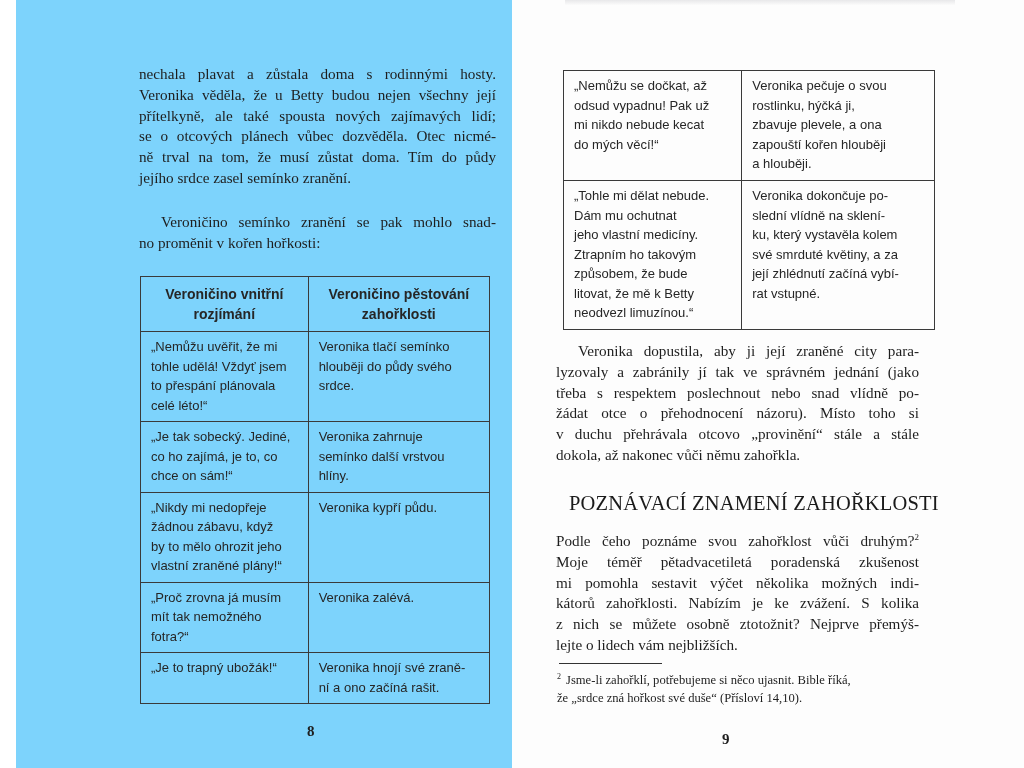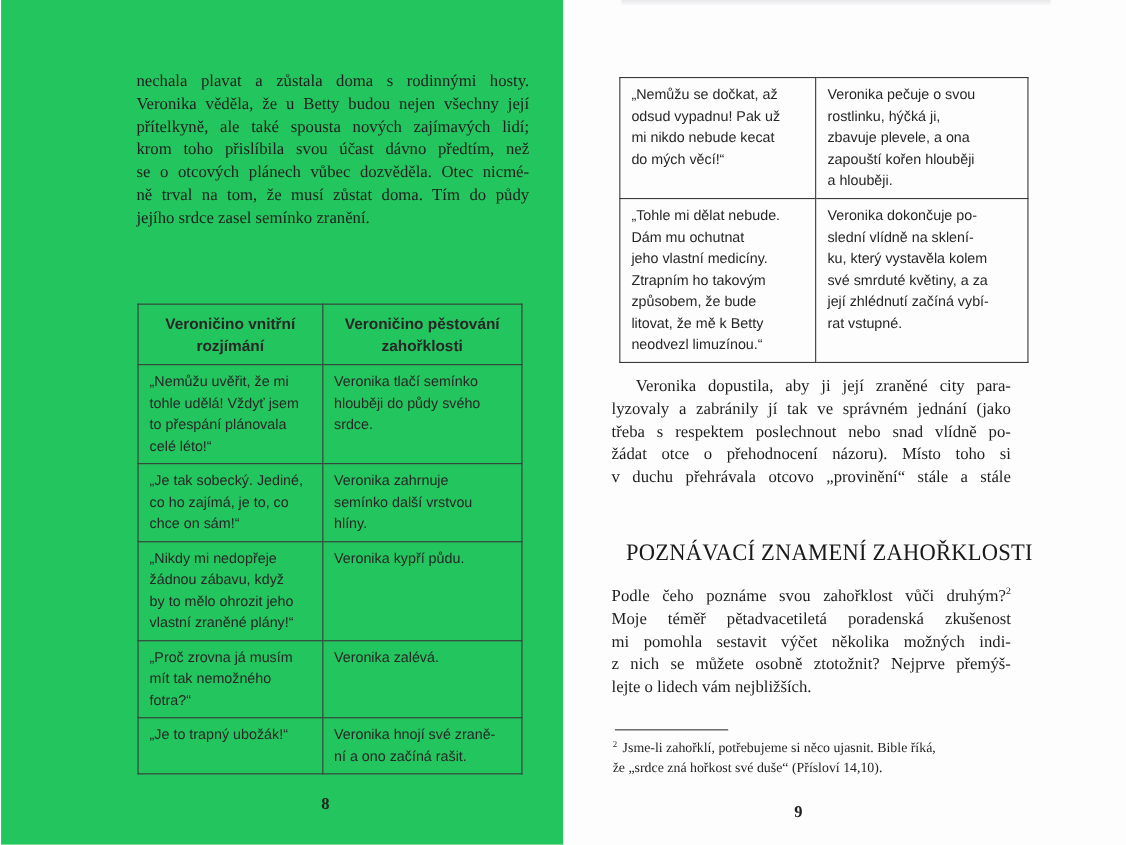--- a/index.html
+++ b/index.html
@@ -3,21 +3,21 @@
 <meta charset="utf-8">
 <style>
   html, body { margin: 0; padding: 0; }
   body {
     width: 1024px; height: 768px; overflow: hidden;
     background: #ffffff; position: relative;
     font-family: "Liberation Serif", "DejaVu Serif", serif;
     color: #1e1e1e;
   }
   .page { position: absolute; top: 0; height: 768px; }
-  .page-left { left: 1px; width: 512px; background: #22c55e; }
+  .page-left { left: 16px; width: 512px; background: #7dd3fc; }
   .page-right { left: 512px; width: 512px; background: #fdfdfd; }
   .right-shade { position: absolute; left: 565px; top: 0; width: 390px; height: 6px;
     background: linear-gradient(#e8e8ea, #ffffff); }
 
   .para {
     position: absolute; font-size: 15.2px; line-height: 20.8px;
     text-align: justify; margin: 0;
   }
   .para .line { display: block; text-align-last: justify; white-space: nowrap; }
   .para .line.last { text-align-last: left; }
@@ -47,24 +47,27 @@
   sup.ref { font-size: 9px; vertical-align: 6px; }
 </style>
 </head>
 <body>
 
 <div class="page page-left">
   <div class="para" style="left:123px; top:64px; width:357px;">
     <span class="line">nechala plavat a zůstala doma s rodinnými hosty.</span>
     <span class="line">Veronika věděla, že u Betty budou nejen všechny její</span>
     <span class="line">přítelkyně, ale také spousta nových zajímavých lidí;</span>
-    <span class="line">krom toho přislíbila svou účast dávno předtím, než</span>
     <span class="line">se o otcových plánech vůbec dozvěděla. Otec nicmé-</span>
     <span class="line">ně trval na tom, že musí zůstat doma. Tím do půdy</span>
     <span class="line last">jejího srdce zasel semínko zranění.</span>
+  </div>
+  <div class="para" style="left:123px; top:212px; width:357px;">
+    <span class="line" style="padding-left:22px;">Veroničino semínko zranění se pak mohlo snad-</span>
+    <span class="line last">no proměnit v kořen hořkosti:</span>
   </div>
 
   <table class="wt" style="left:124px; top:276px; width:350px;">
     <colgroup>
         <col style="width:168px">
         <col style="width:182px">
       </colgroup>
     <tbody>
         <tr>
       <th>
@@ -182,28 +185,30 @@
   </tr>
 </tbody>
   </table>
 
 <div class="para" style="left:556px; top:341px; width:363px;">
   <span class="line" style="padding-left:22px;">Veronika dopustila, aby ji její zraněné city para-</span>
   <span class="line">lyzovaly a zabránily jí tak ve správném jednání (jako</span>
   <span class="line">třeba s respektem poslechnout nebo snad vlídně po-</span>
   <span class="line">žádat otce o přehodnocení názoru). Místo toho si</span>
   <span class="line">v duchu přehrávala otcovo „provinění“ stále a stále</span>
+  <span class="line last">dokola, až nakonec vůči němu zahořkla.</span>
 </div>
 
 <h2 class="heading">POZNÁVACÍ ZNAMENÍ ZAHOŘKLOSTI</h2>
 
 <div class="para" style="left:556px; top:527px; width:363px;">
   <span class="line"><span>Podle čeho poznáme svou zahořklost vůči druhým?</span><sup class="ref">2</sup></span>
   <span class="line">Moje téměř pětadvacetiletá poradenská zkušenost</span>
   <span class="line">mi pomohla sestavit výčet několika možných indi-</span>
+  <span class="line">kátorů zahořklosti. Nabízím je ke zvážení. S kolika</span>
   <span class="line">z nich se můžete osobně ztotožnit? Nejprve přemýš-</span>
   <span class="line last">lejte o lidech vám nejbližších.</span>
 </div>
 
 <div class="fn-rule"></div>
 <div class="footnote">
   <span style="display:block; white-space:nowrap;text-align:center;"><sup>2</sup><span>Jsme-li zahořklí, potřebujeme si něco ujasnit. Bible říká,</span></span>
   <span style="display:block; white-space:nowrap;">že „srdce zná hořkost své duše“ (Přísloví 14,10).</span>
 </div>
 

